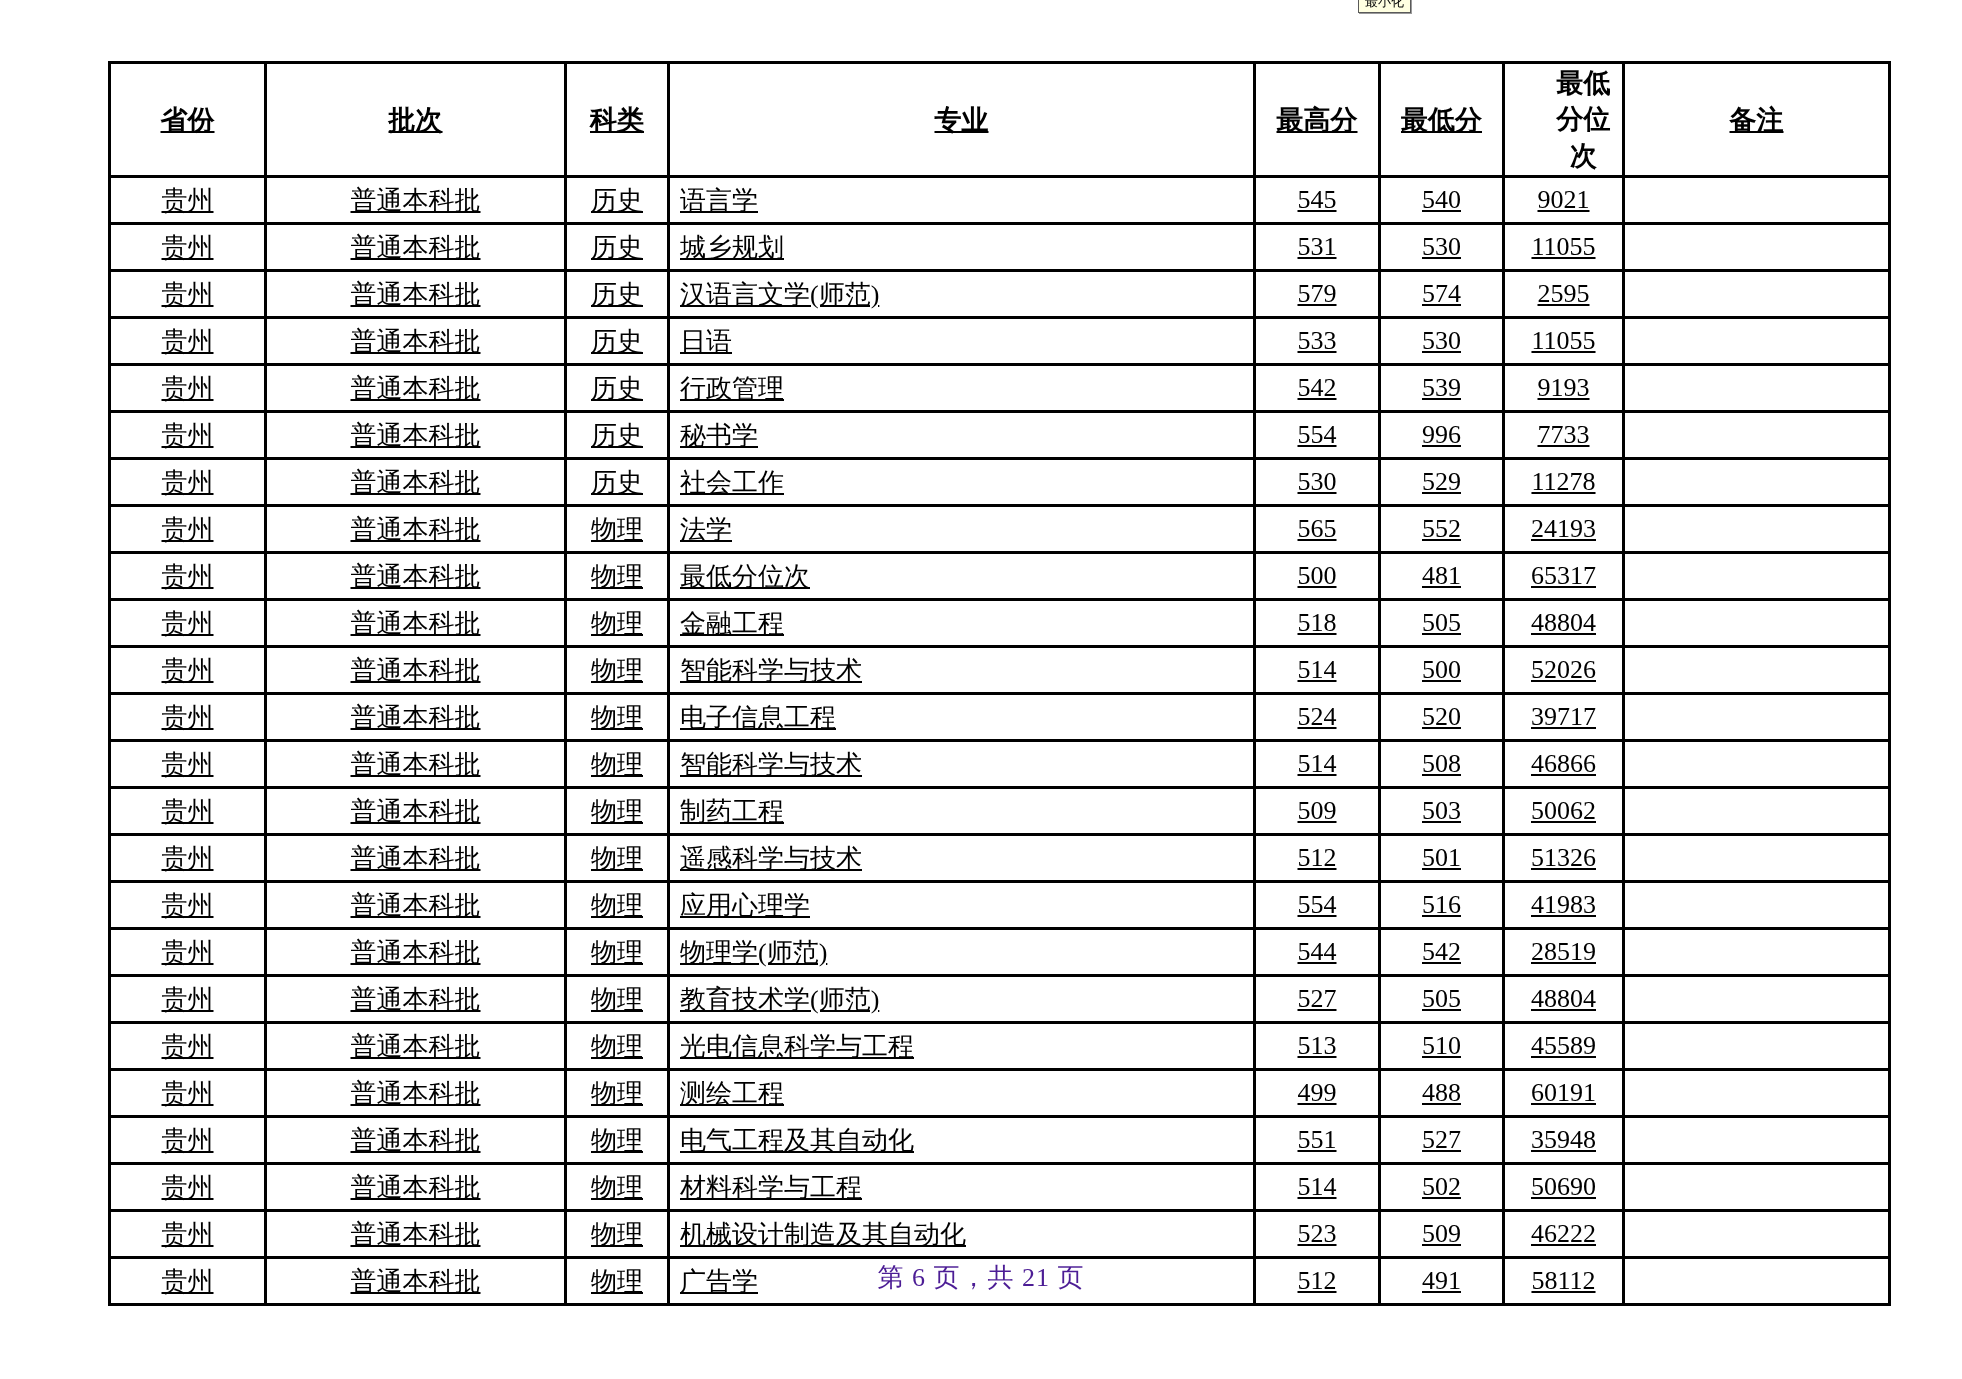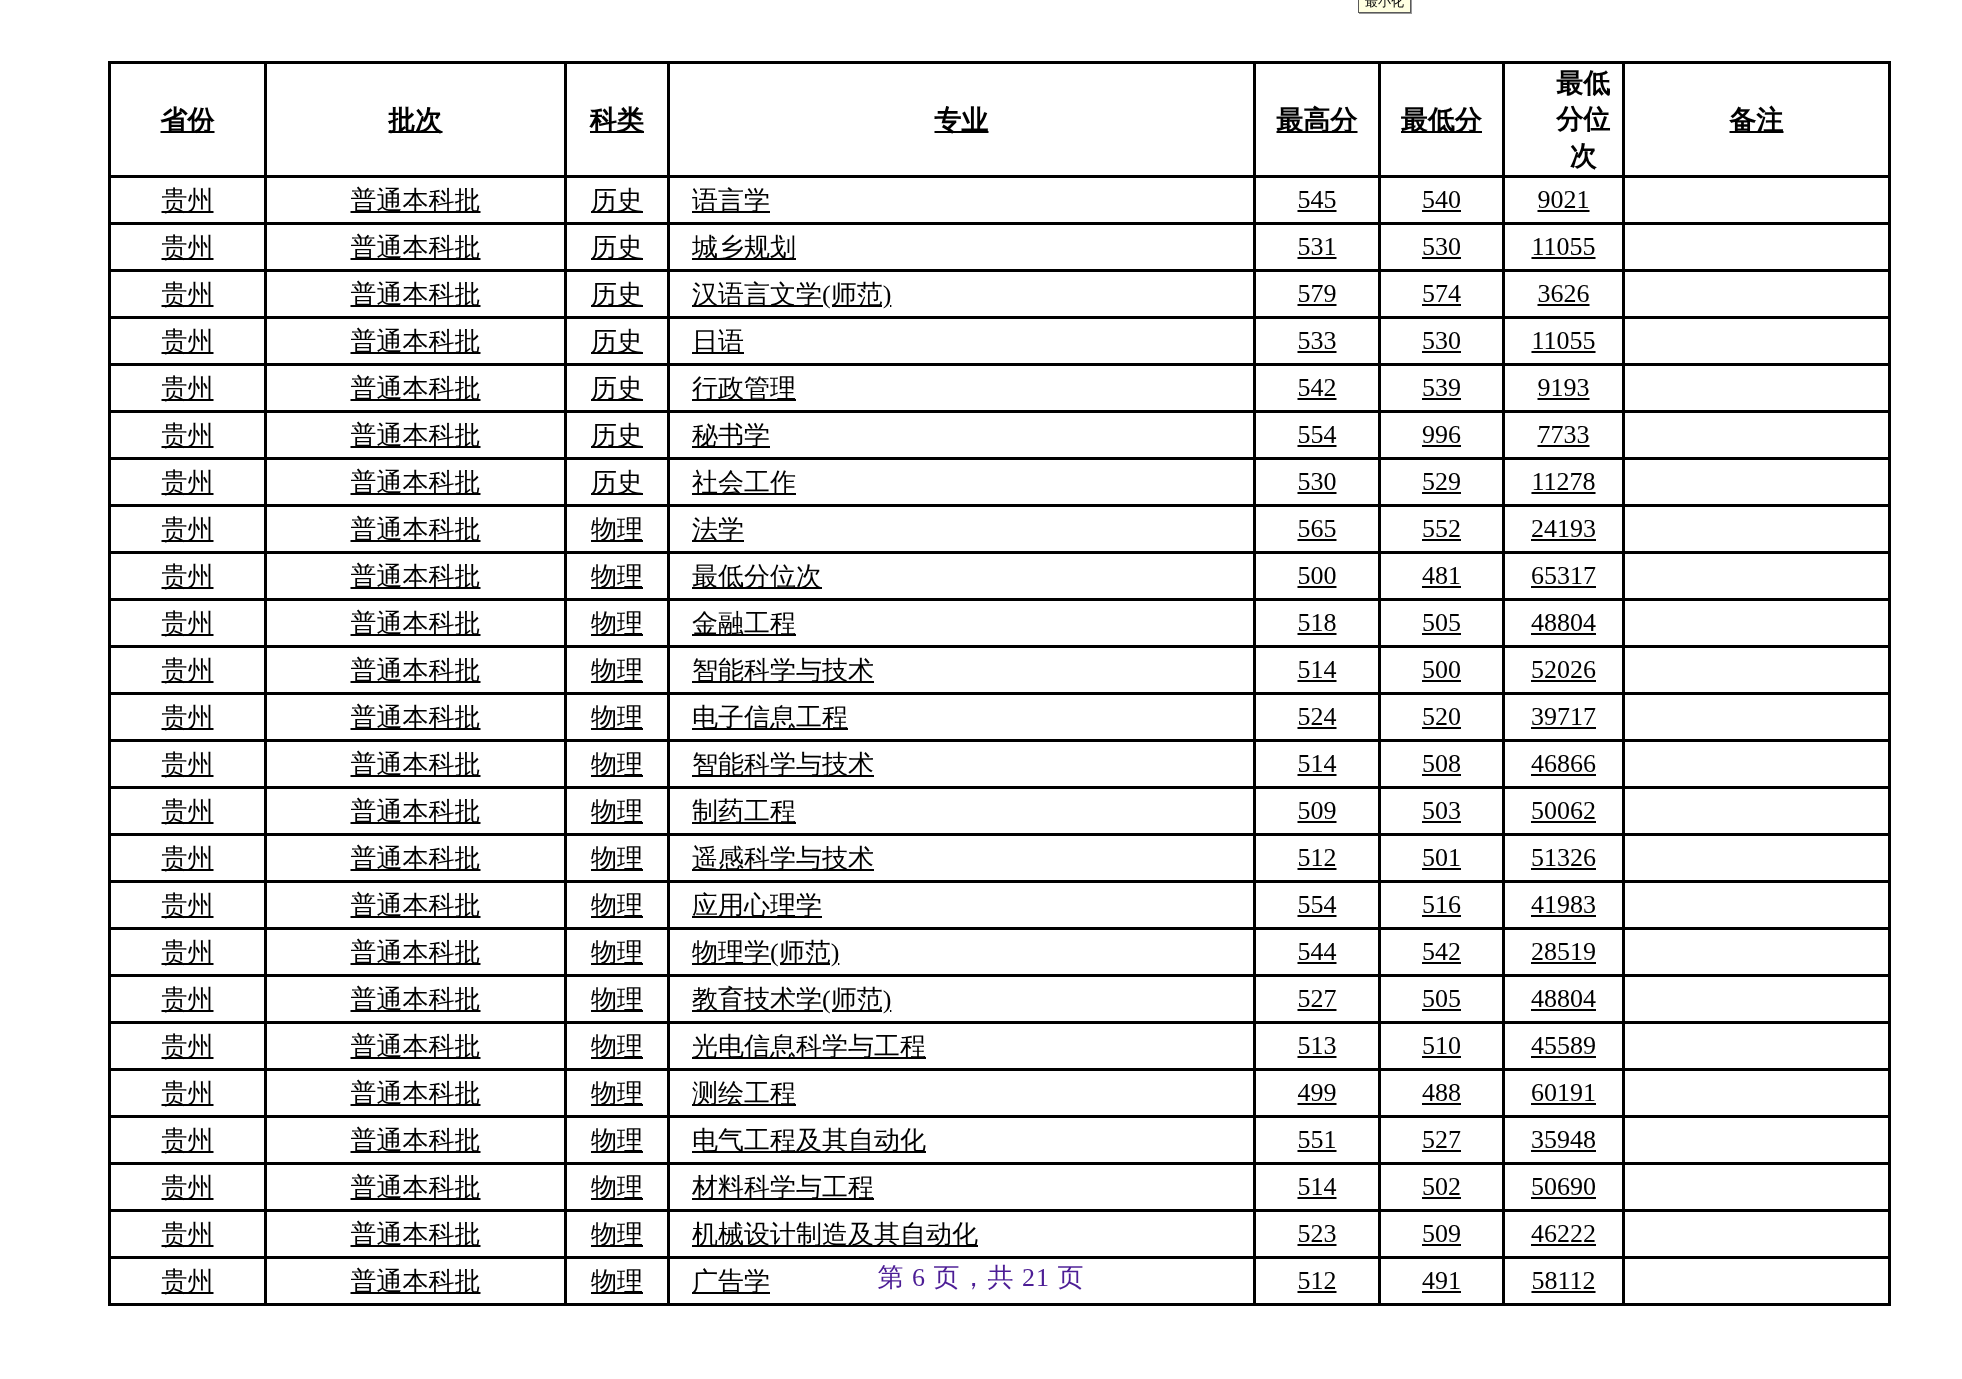--- a/index.html
+++ b/index.html
@@ -54,21 +54,21 @@
   .doc-table td {
     height: 44px;
     font-size: 26px;
     font-weight: normal;
     text-align: center;
     vertical-align: middle;
     padding: 0;
   }
   .doc-table td.major {
     text-align: left;
-    padding-left: 22px;
+    padding-left: 10px;
   }
   th .wrap-narrow {
     display: inline-block;
     max-width: 92px;
     white-space: normal;
     line-height: 1.35;
     word-break: break-all;
     margin-left: 40px;
   }
   .footer {
@@ -134,21 +134,21 @@
       <td></td>
     </tr>
 
     <tr>
       <td>贵州</td>
       <td>普通本科批</td>
       <td>历史</td>
       <td class="major">汉语言文学(师范)</td>
       <td>579</td>
       <td>574</td>
-      <td>3626</td>
+      <td>2595</td>
       <td></td>
     </tr>
 
     <tr>
       <td>贵州</td>
       <td>普通本科批</td>
       <td>历史</td>
       <td class="major">日语</td>
       <td>533</td>
       <td>530</td>

